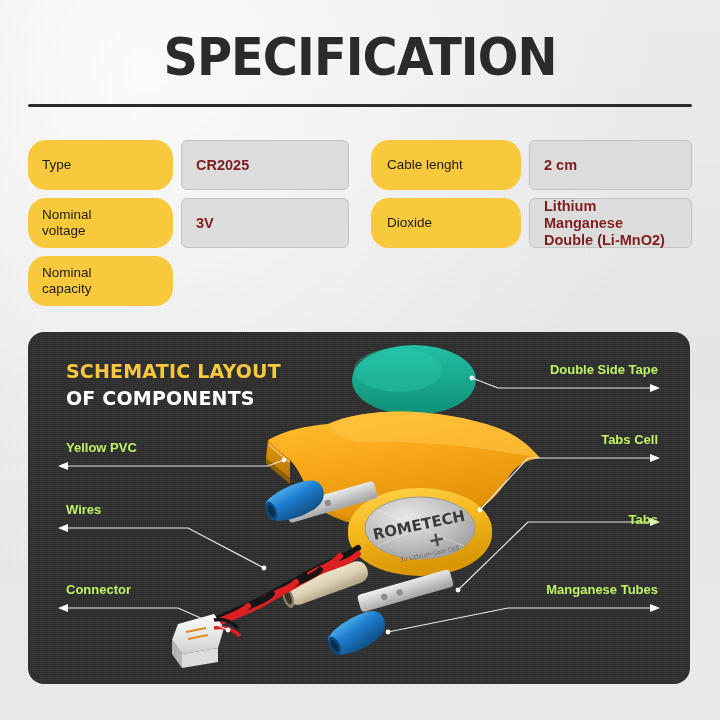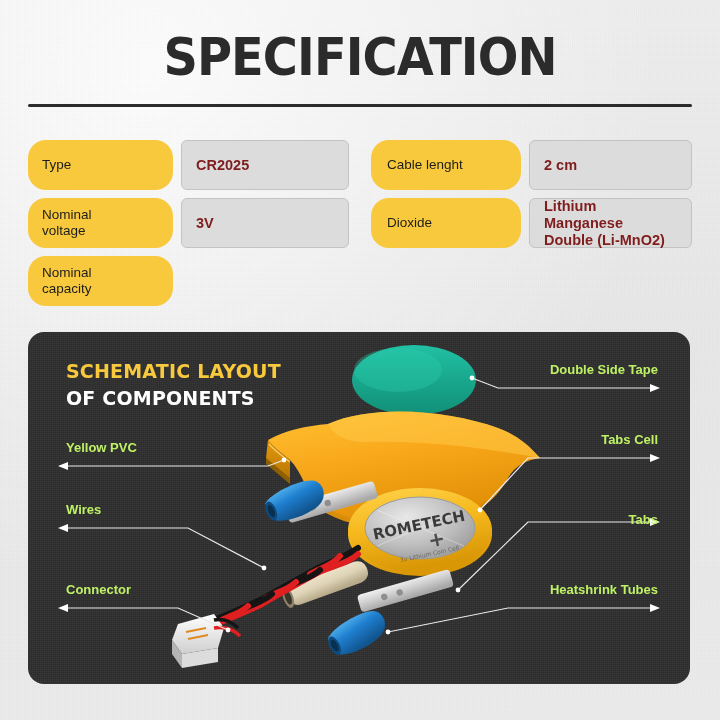--- a/index.html
+++ b/index.html
@@ -353,17 +353,17 @@
     <div class="callout right" style="right:32px;top:26px;width:200px;height:26px;">
       <span class="lbl">Double Side Tape</span>
     </div>
     <div class="callout right" style="right:32px;top:96px;width:200px;height:26px;">
       <span class="lbl">Tabs Cell</span>
     </div>
     <div class="callout right" style="right:32px;top:160px;width:200px;height:26px;margin-top:16px;">
       <span class="lbl">Tabs</span>
     </div>
     <div class="callout right" style="right:32px;top:246px;width:200px;height:26px;">
-      <span class="lbl">Heatshrink Tubes</span>
+      <span class="lbl">Manganese Tubes</span>
     </div>
 
   </div>
 </div>
 
 </body></html>

